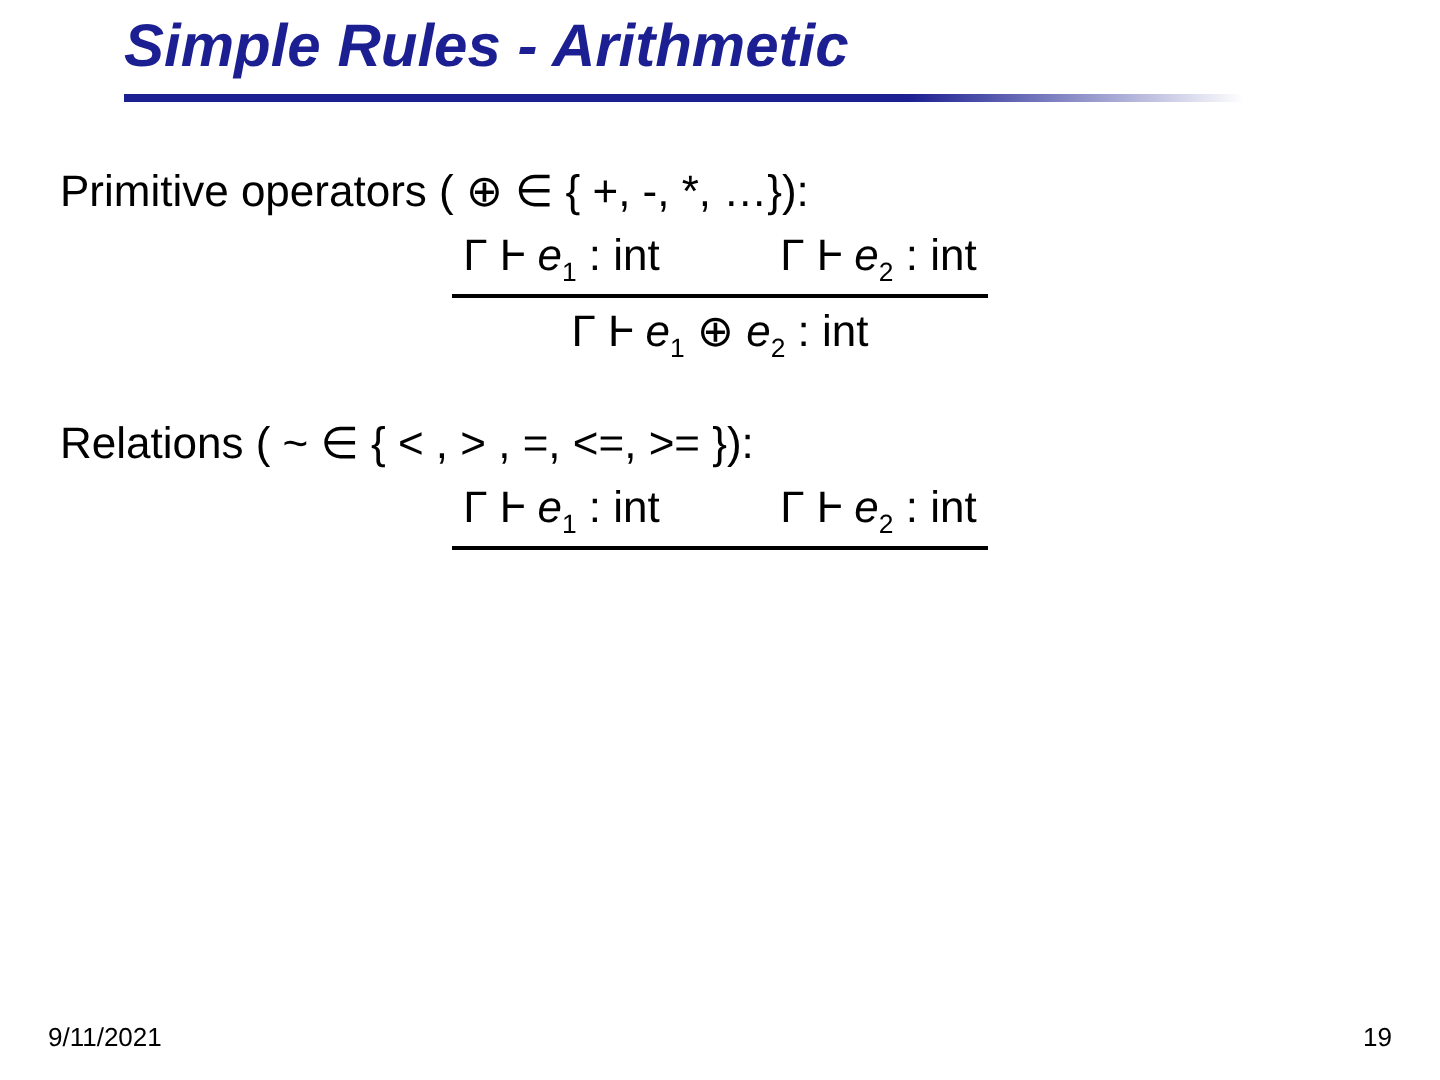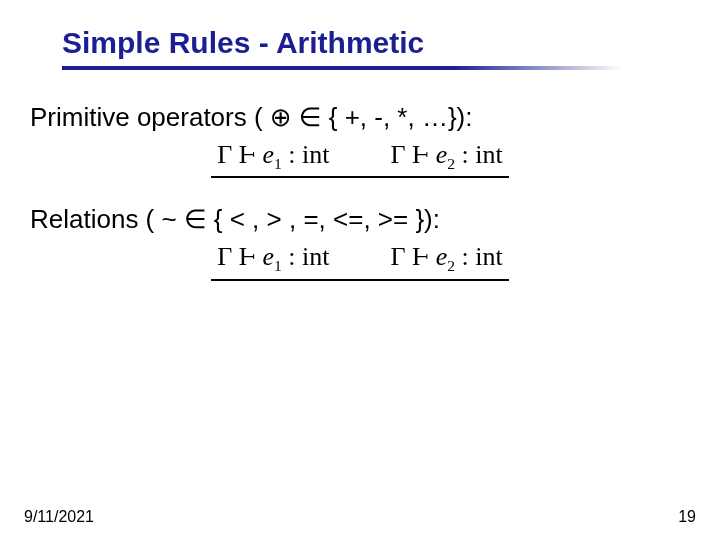--- a/index.html
+++ b/index.html
@@ -7,46 +7,46 @@
     padding: 0;
     width: 720px;
     height: 540px;
     background: #ffffff;
     font-family: "Comic Sans MS", "Comic Sans", cursive, sans-serif;
     color: #000000;
     position: relative;
     overflow: hidden;
   }
   .title-area {
-    padding: 26px 0 0 62px;
+    padding: 7px 0 0 62px;
+    font-style: italic;
   }
   .title {
     font-size: 30px;
     font-weight: bold;
     color: #1b1f91;
   }
   .underline {
     margin-top: 6px;
     height: 4px;
     width: 560px;
     background: linear-gradient(to right, #1b1f91 0%, #1b1f91 70%, rgba(27,31,145,0) 100%);
   }
   .body-area {
     padding: 24px 30px 0 30px;
-    font-size: 26px;
+    font-size: 22px;
     line-height: 1.35;
   }
   .row-left {
     text-align: left;
     margin-top: 6px;
   }
   .row-center {
     text-align: center;
     margin-top: 2px;
-    font-family: Liberation Serif, serif;
   }
   .premises {
     display: inline-block;
     white-space: nowrap;
   }
   .rule-line {
     display: inline-block;
     border-bottom: 2px solid #000;
     padding: 0 6px 2px 6px;
   }
@@ -54,21 +54,21 @@
     display: inline-block;
     width: 48px;
   }
   .ital { font-style: italic; }
   sub { font-size: 60%; vertical-align: sub; font-style: normal; }
   .footer {
     position: absolute;
     bottom: 14px;
     left: 24px;
     right: 24px;
-    font-size: 16px;
+    font-size: 13px;
     font-family: Arial, sans-serif;
     color: #000;
   }
   .footer .date { float: left; }
   .footer .page { float: right; }
   .section-gap { height: 18px; }
 </style>
 </head>
 <body>
 
@@ -86,20 +86,23 @@
       <span>
         <span>Γ Ⱶ </span><span class="ital">e</span><sub>1</sub><span> : int</span>
       </span>
       <span class="gap"></span>
       <span>
         <span>Γ Ⱶ </span><span class="ital">e</span><sub>2</sub><span> : int</span>
       </span>
     </span>
   </div>
 
+  <div class="row-center">
+    <span>Γ Ⱶ </span><span class="ital">e</span><sub>1</sub><span> ⊕ </span><span class="ital">e</span><sub>2</sub><span> : int</span>
+  </div>
 
   <div class="section-gap"></div>
 
   <div class="row-left">Relations ( ~ ∈ { &lt; , &gt; , =, &lt;=, &gt;= }):</div>
 
   <div class="row-center">
     <span class="rule-line premises">
       <span>
         <span>Γ Ⱶ </span><span class="ital">e</span><sub>1</sub><span> : int</span>
       </span>

